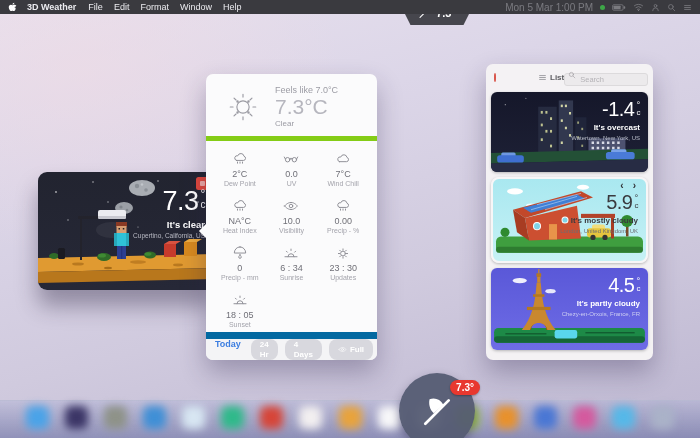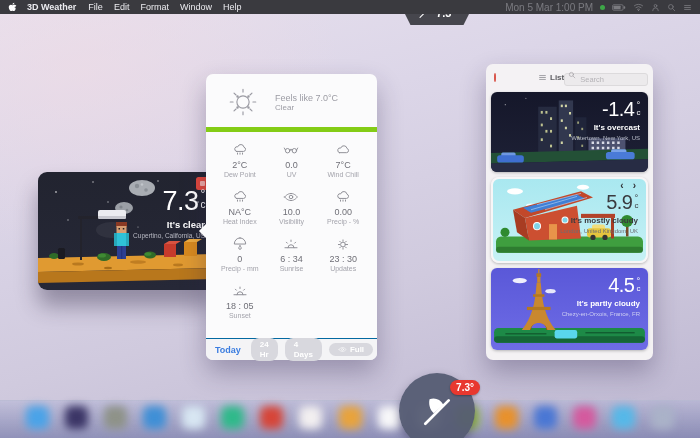--- a/index.html
+++ b/index.html
@@ -48,22 +48,22 @@
   .phead{display:flex;align-items:center;gap:15px;padding:11px 10px 8px 20px;border-bottom:5px solid #84cc16;}
   .psun{color:#9a9aa2;display:flex;}
   .pfeels{font-size:9px;color:#9c9ca4;}
   .pbig{font-size:21px;color:#b6b6be;font-weight:400;line-height:1.15;}
   .pcond{font-size:8px;color:#9c9ca4;}
   .pgrid{display:grid;grid-template-columns:repeat(3,1fr);padding:3px 8px 0 8px;}
   .cell{text-align:center;padding:5px 0 4px 0;}
   .cicon{height:18px;display:flex;align-items:flex-end;justify-content:center;color:#8e8e96;margin-bottom:2px;}
   .cval{font-size:9px;color:#6f6f77;}
   .clab{font-size:7px;color:#a4a4ac;margin-top:1px;}
-  .pfoot{position:absolute;left:0;right:0;bottom:0;height:21px;background:#f4f4f6;border-top:1px solid #0369a1;
-    border-radius:0 0 7px 7px;display:flex;align-items:center;padding:0 9px;gap:7px;}
+  .pfoot{position:absolute;left:0;right:0;bottom:0;height:21px;background:#f4f4f6;border-top:7px solid #0369a1;
+    border-radius:0 0 7px 7px;display:flex;padding:0 9px;gap:7px;}
   .tab-today{color:#3b7de0;font-size:9px;font-weight:bold;margin-right:3px;}
   .pill{background:#d8d8de;color:#fff;font-size:8px;font-weight:bold;padding:2px 9px;border-radius:8px;
     display:flex;align-items:center;gap:3px;line-height:1.2;}
   .pill-eye{display:flex;color:#fff;}
 
   
   .listwin{position:absolute;left:486px;top:64px;width:167px;height:296px;border-radius:7px;
     background:#f4f2f4;box-shadow:0 12px 26px rgba(45,35,75,.32);z-index:9;}
   .lw-head{display:flex;align-items:center;height:26px;padding:0 6px 0 8px;}
   .lw-close{width:7px;height:7px;border-radius:50%;background:#ee6155;border:.5px solid #d8564c;}
@@ -341,20 +341,21 @@
   <div class="panel">
     <div class="parrow"></div>
     <div class="phead">
       <span class="psun">
           <svg width="34" height="34">
             <use href="#i-bigsun"></use>
           </svg>
         </span>
       <div>
         <div class="pfeels">Feels like 7.0°C</div>
+        <div class="pbig">7.3°C</div>
         <div class="pcond">Clear</div>
       </div>
     </div>
     <div class="pgrid">
       <div class="cell">
         <div class="cicon">
             <svg width="16" height="16">
               <use href="#i-raincloud"></use>
             </svg>
           </div>

